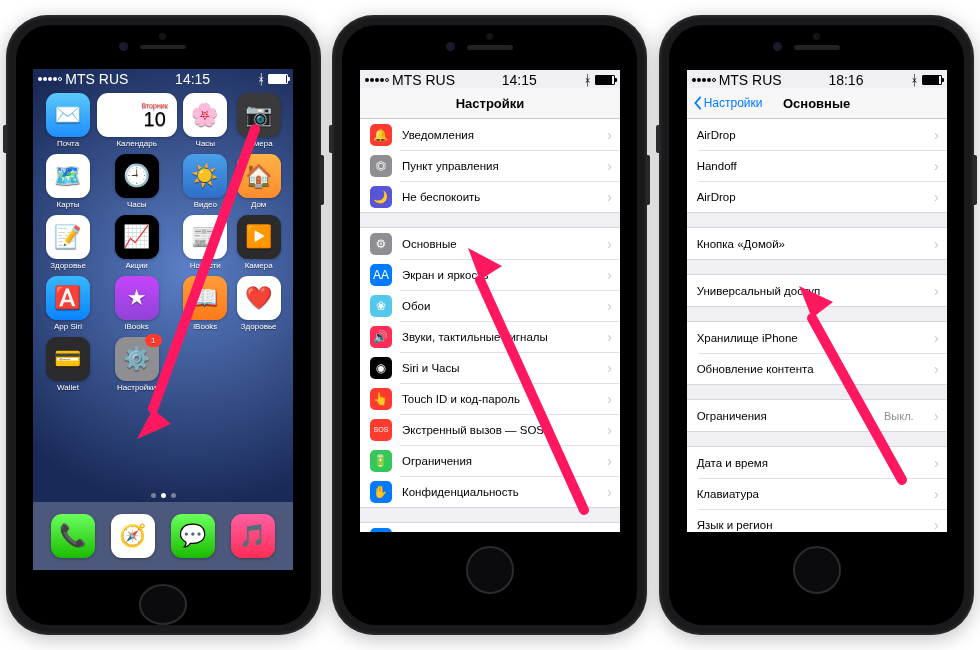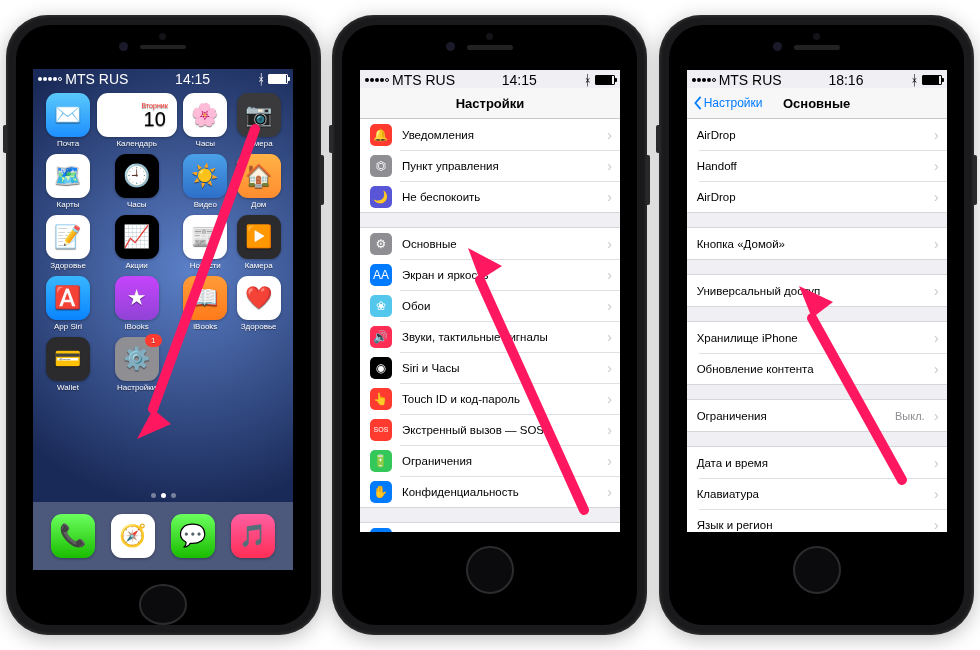--- a/index.html
+++ b/index.html
@@ -37,21 +37,21 @@
   .navbar{height:30px;background:#f7f7f8;border-bottom:.5px solid #c8c8cc;display:flex;align-items:center;justify-content:center;position:relative;font-size:13px;font-weight:600}
   .navbar .back{position:absolute;left:6px;color:#007aff;font-weight:400;display:flex;align-items:center;gap:1px;font-size:12px}
   .navbar .back svg{width:10px;height:14px}
   .group{margin-top:14px;background:#fff;border-top:.5px solid #d6d6da;border-bottom:.5px solid #d6d6da}
   .group.first{margin-top:0;border-top:none}
   .row{height:31px;display:flex;align-items:center;padding:0 10px;font-size:11.5px;position:relative}
   .row + .row::before{content:"";position:absolute;top:0;left:40px;right:0;height:.5px;background:#e0e0e4}
   .noicon .row + .row::before{left:12px}
   .row .ri{width:22px;height:22px;border-radius:5px;margin-right:10px;display:flex;align-items:center;justify-content:center;color:#fff;font-size:12px;flex-shrink:0}
   .row .chev{position:absolute;right:8px;color:#c8c8cc;font-size:14px}
-  .row .detail{position:absolute;right:22px;color:#8e8e93;font-size:11px}
+  .row .detail{position:absolute;right:33px;color:#8e8e93;font-size:11px}
   
   .arrow{position:absolute;pointer-events:none}
   .arrow line{stroke:#ff1860;stroke-width:10;stroke-linecap:round}
   .arrow polygon{fill:#ff1860}
 </style>
 </head>
 <body>
 
 <div class="phone">
  <div class="bezel">

